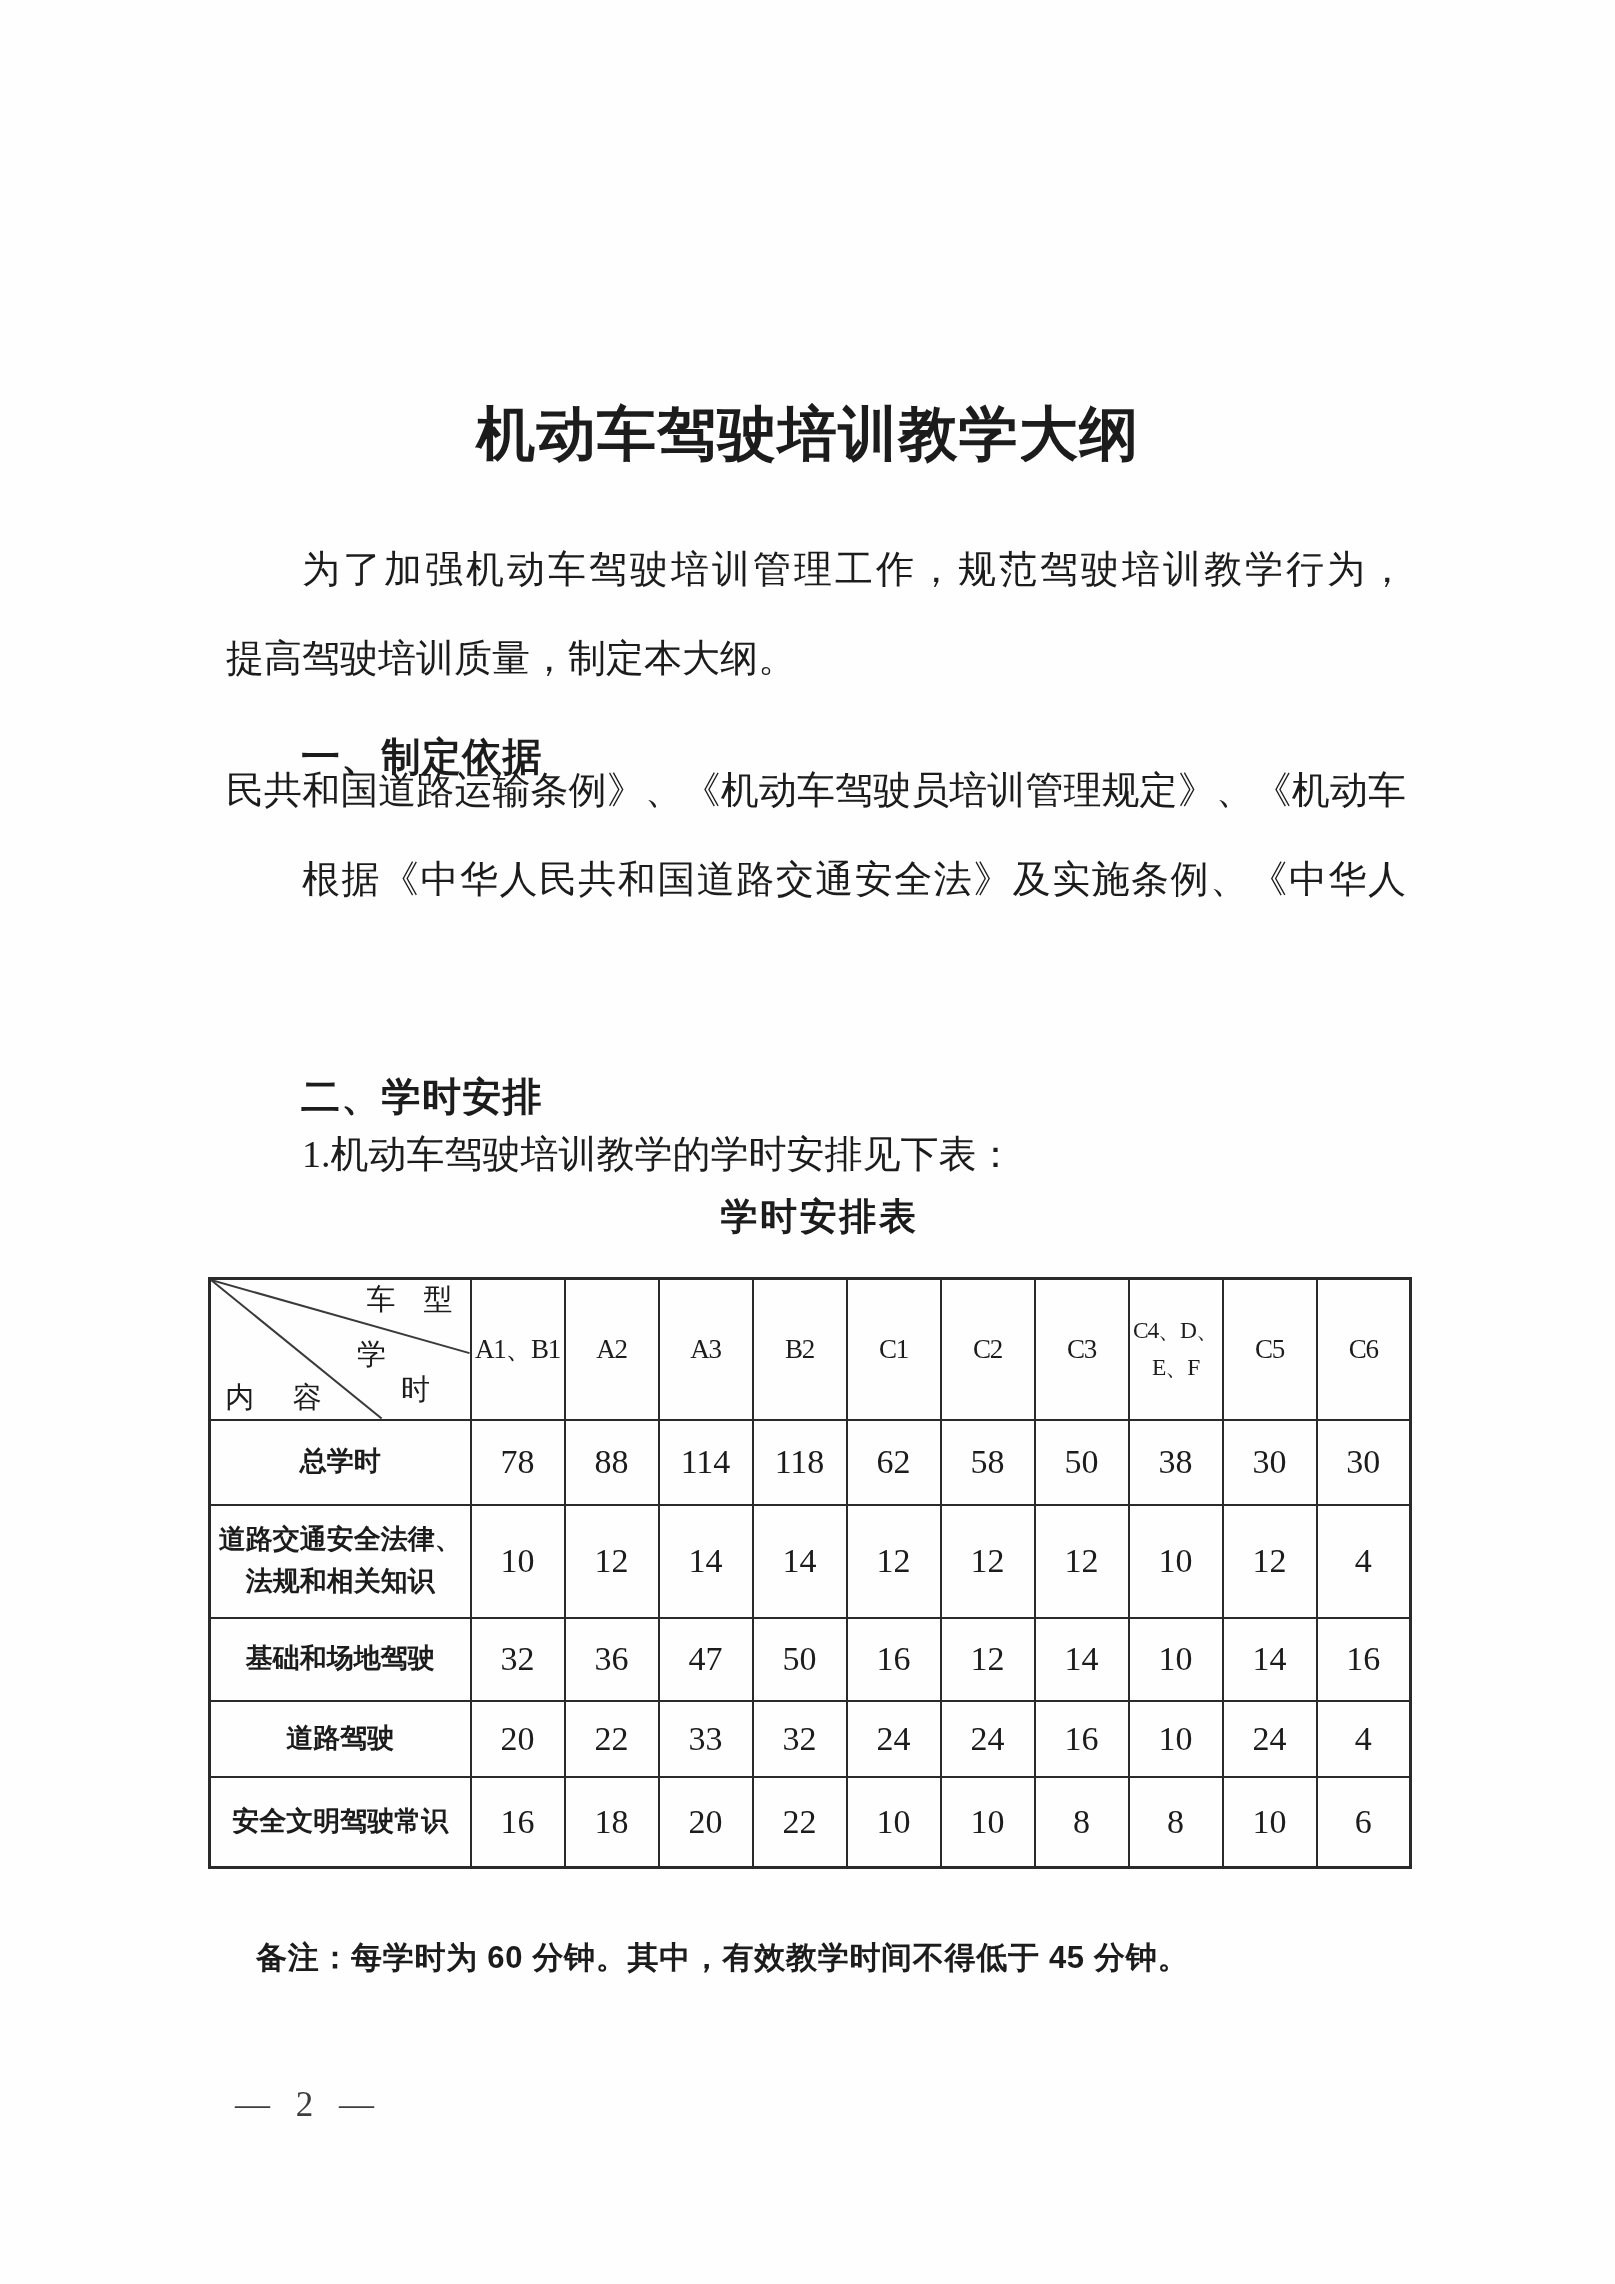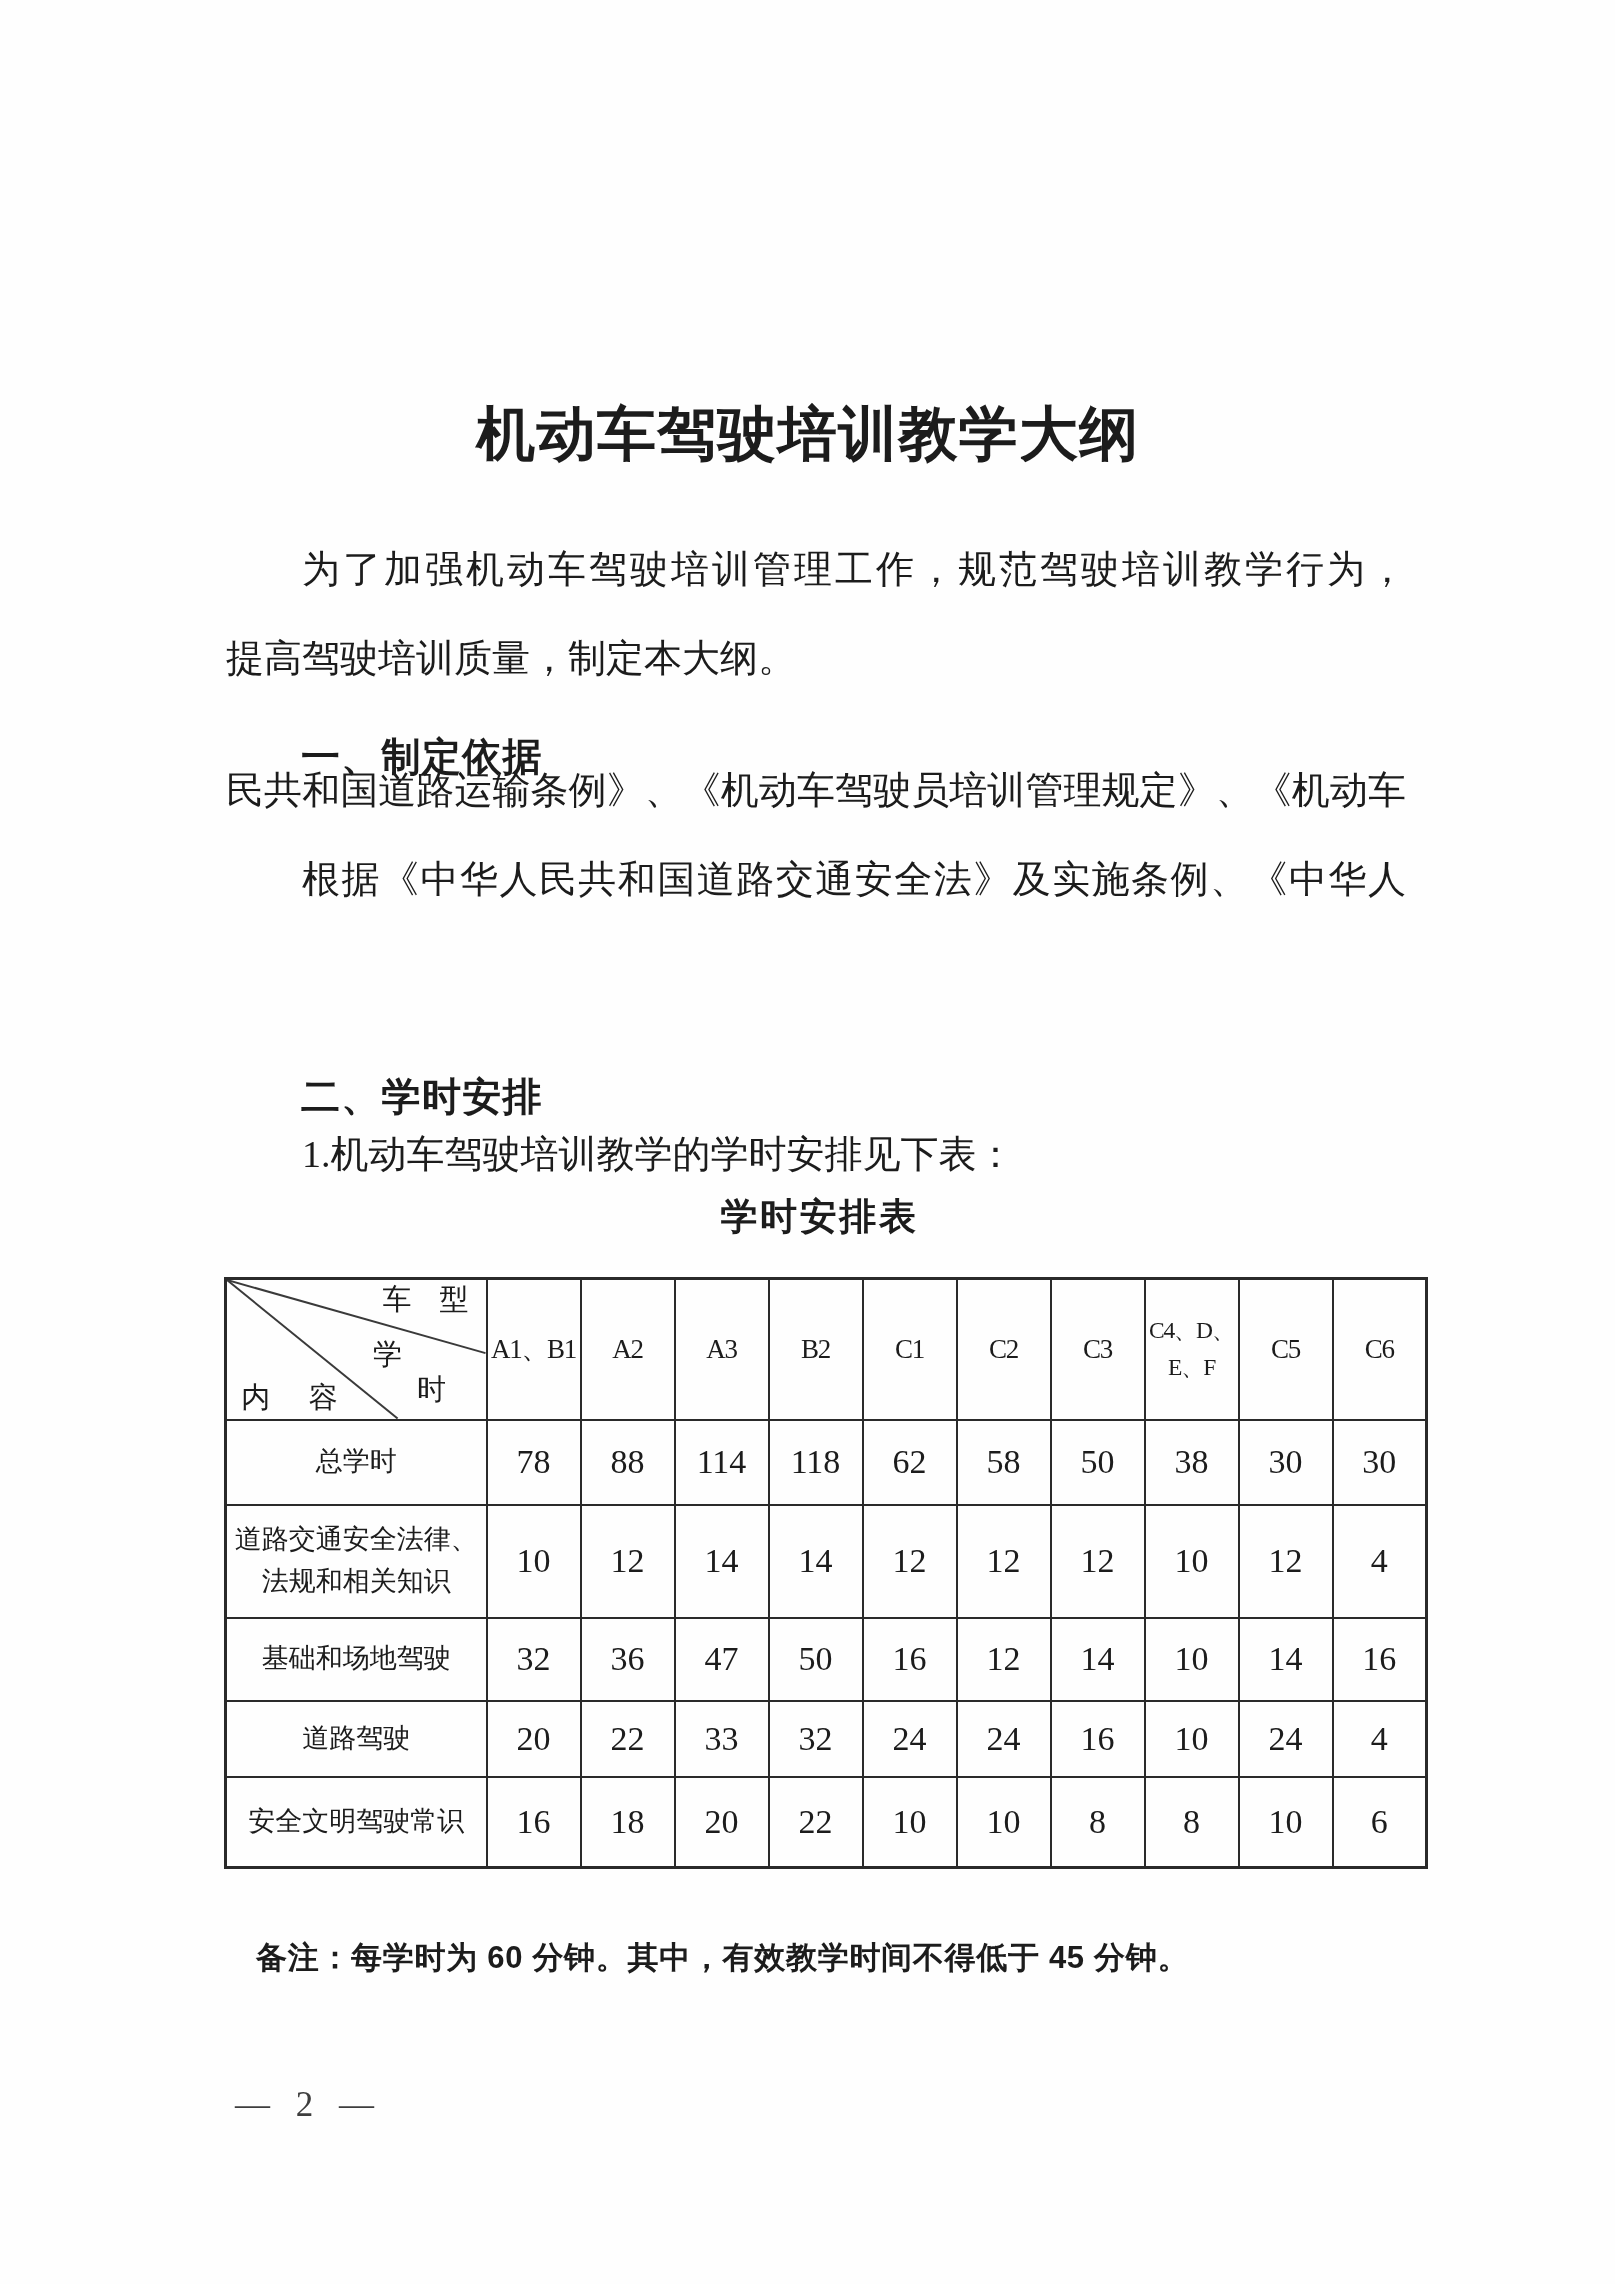--- a/index.html
+++ b/index.html
@@ -61,21 +61,21 @@
     top: 1198px; left: 220px; width: 1199px;
     text-align: center;
     font-size: 37px;
     font-weight: bold;
     letter-spacing: 2.6px;
     font-family: "Liberation Sans", "DejaVu Sans", sans-serif;
     line-height: 1;
   }
   table.hours {
     position: absolute;
-    top: 1277px; left: 224px;
+    top: 1277px; left: 208px;
     width: 1199px;
     border-collapse: collapse;
     table-layout: fixed;
     border: 3.3px solid #2a2a2a;
   }
   table.hours th, table.hours td {
     border: 2px solid #2a2a2a;
     border-top-width: 2.6px;
     border-bottom-width: 2.6px;
     padding: 0;
@@ -108,21 +108,21 @@
     letter-spacing: -1.3px;
     white-space: nowrap;
   }
   th.col-head.multi {
     font-size: 23.5px;
     white-space: pre-line;
     line-height: 1.6;
   }
   th.row-label {
     font-size: 27px;
-    font-weight: normal;
+    font-weight: bold;
     font-family: "Liberation Sans", "DejaVu Sans", sans-serif;
     white-space: pre-line;
     line-height: 1.55;
     letter-spacing: 0px;
     margin-top: 30px;
   }
   td.num {
     font-size: 34px;
     font-family: "Liberation Serif", "DejaVu Serif", serif;
   }

